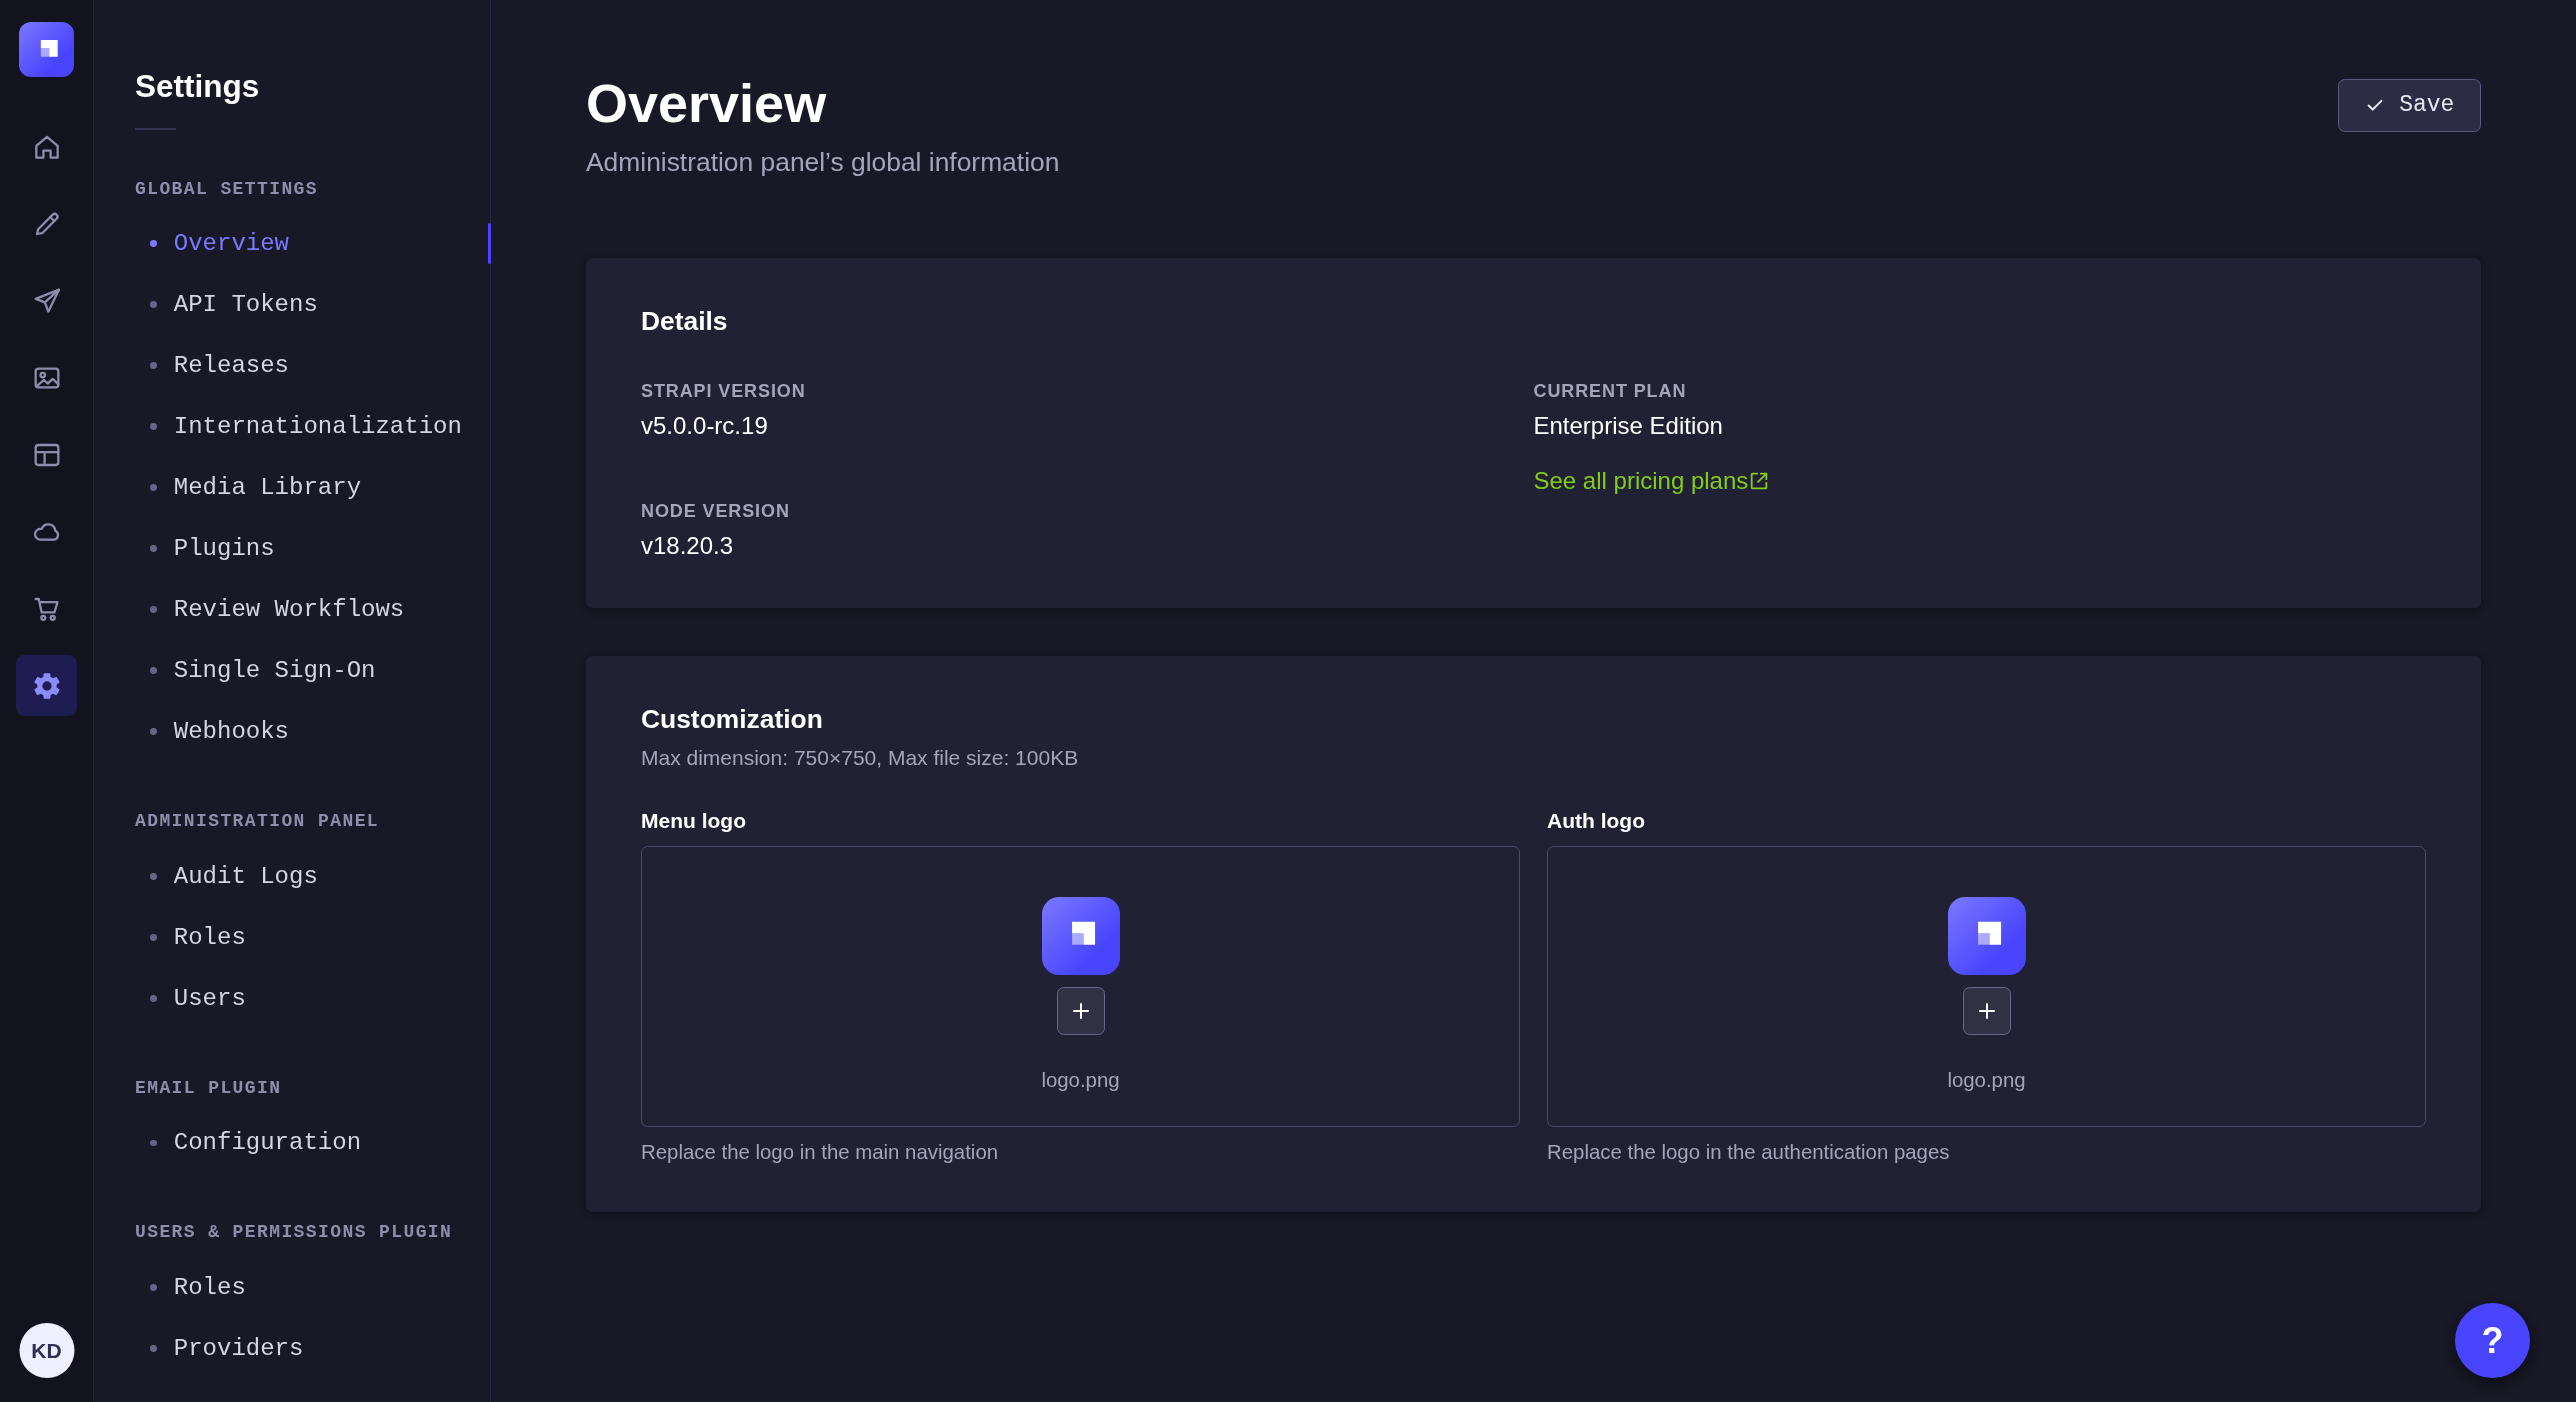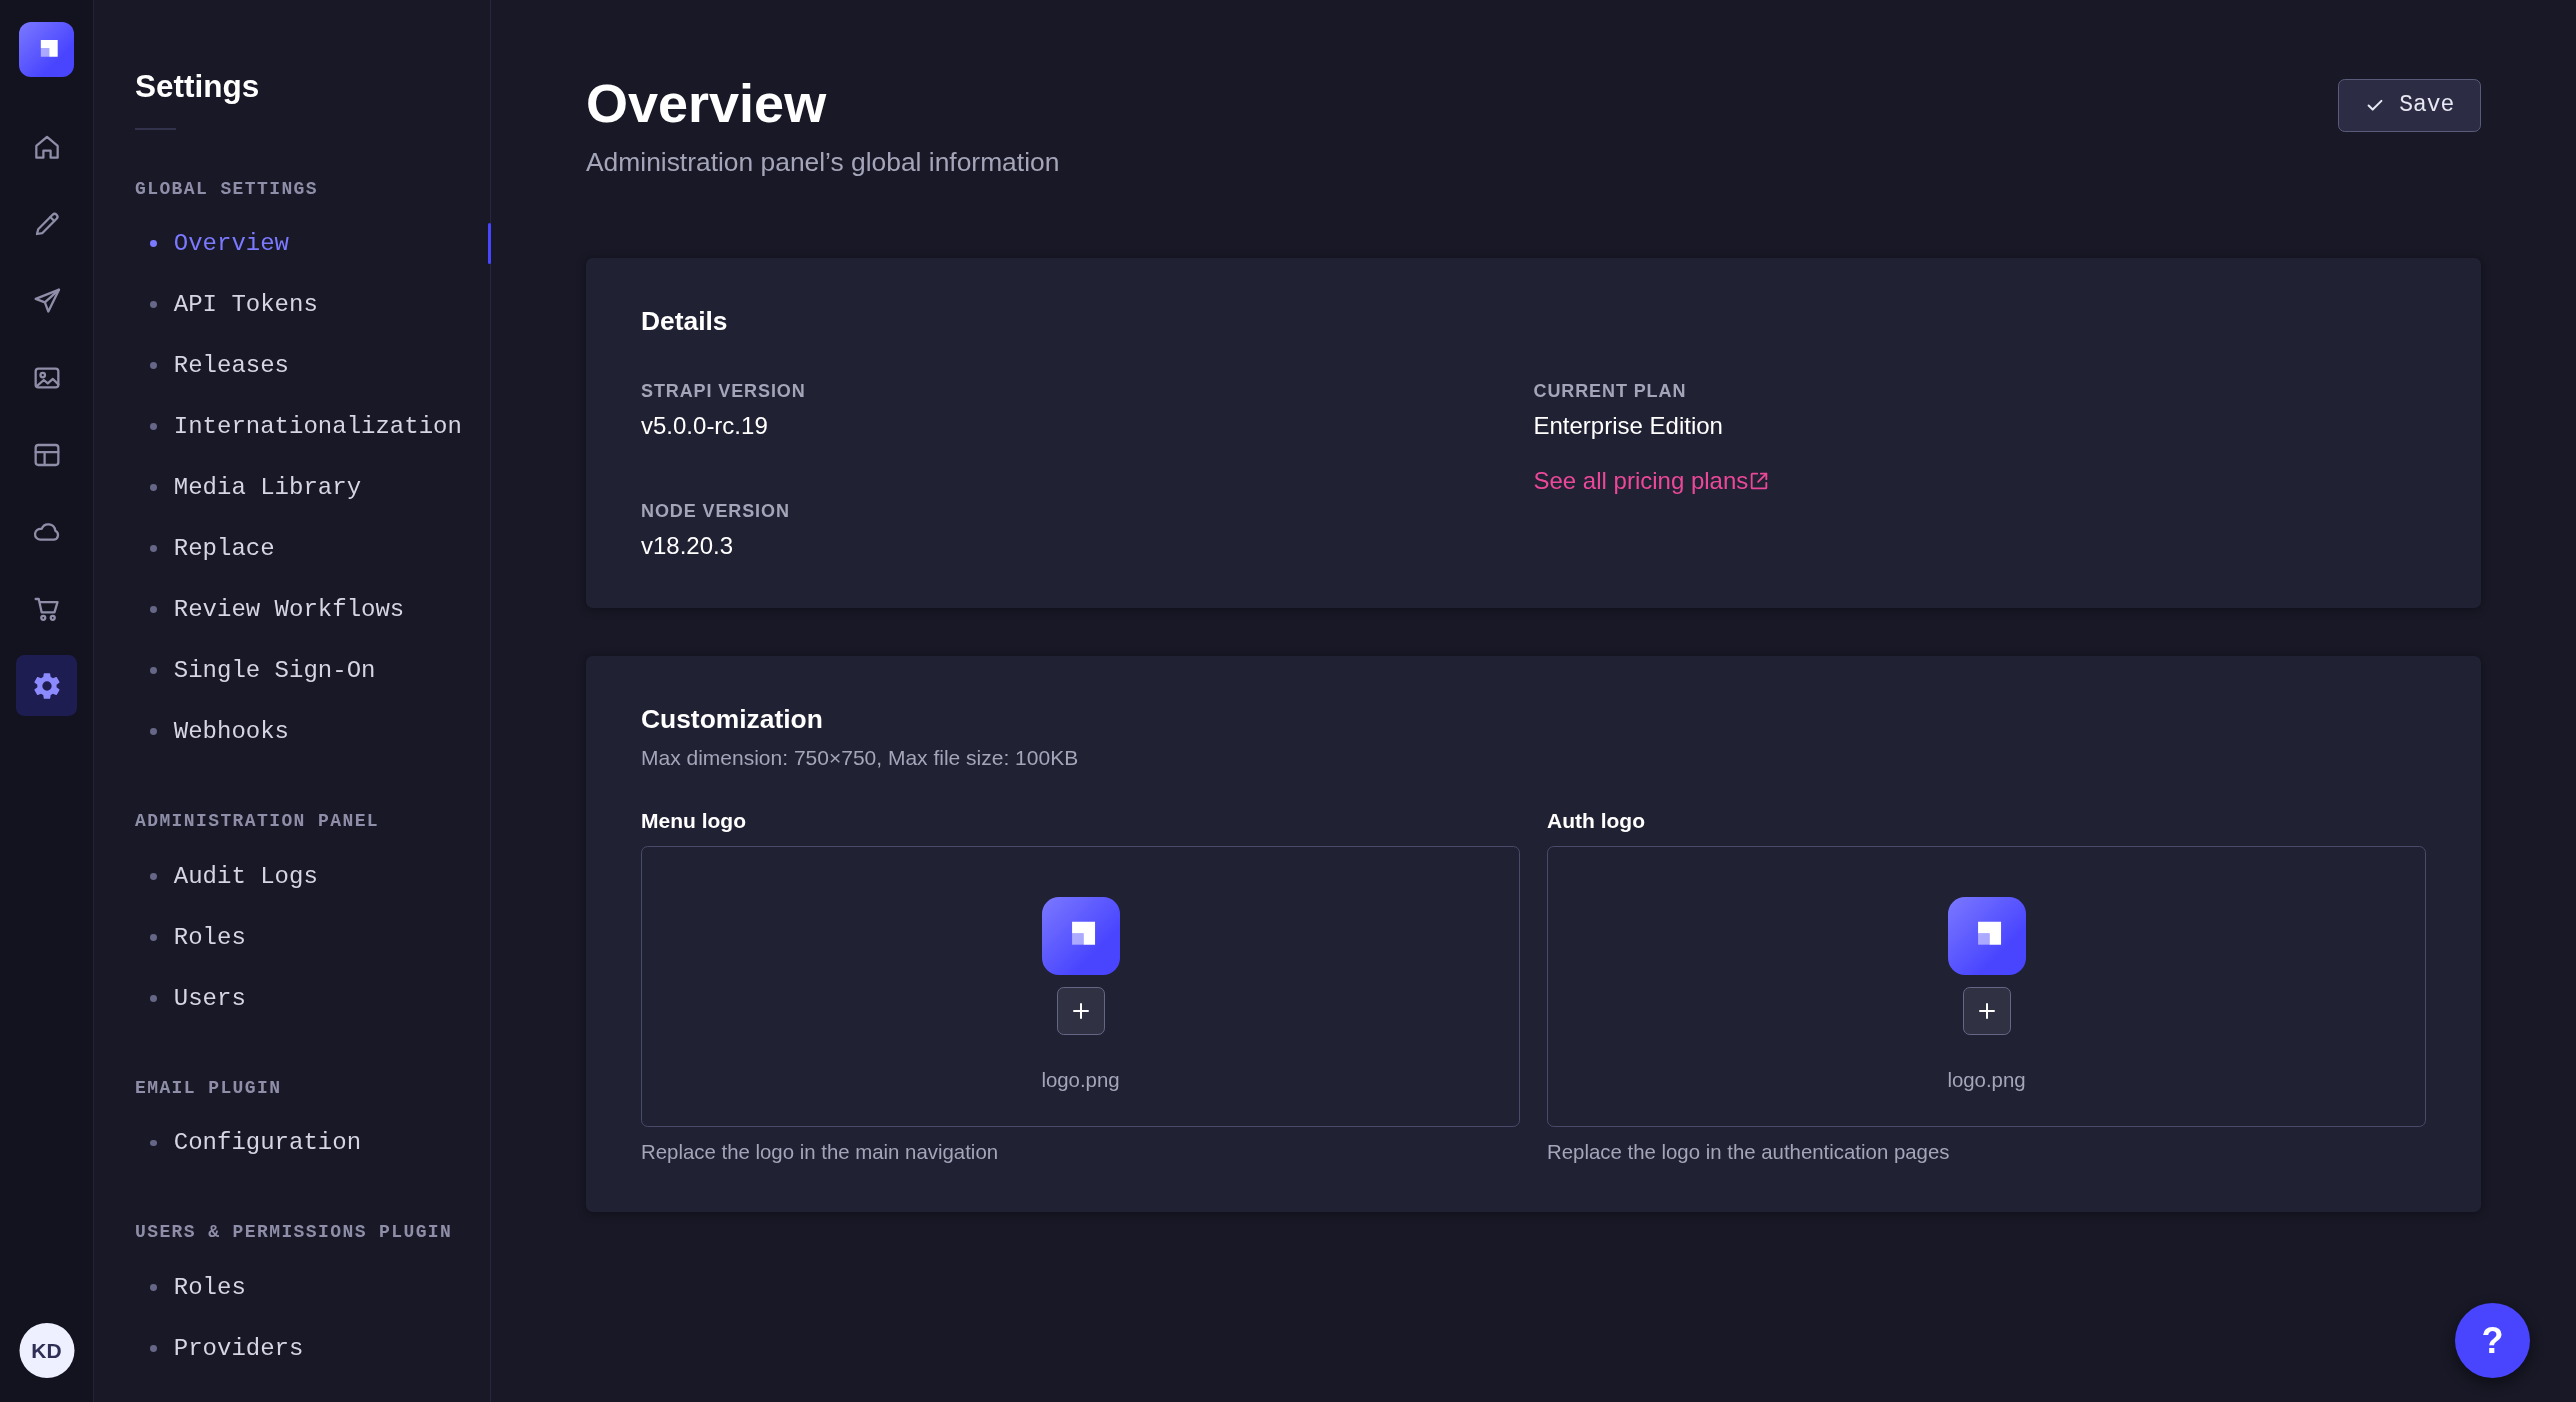--- a/index.html
+++ b/index.html
@@ -85,21 +85,21 @@
   .card-title { font-size:26.4px; font-weight:600; margin:0; }
 
   .fields { display:flex; margin-top:44px; }
   .fcol { flex:1; display:flex; flex-direction:column; gap:61px; }
   .field-label {
     display:block; font-size:18px; font-weight:700; letter-spacing:0.9px; color:#a5a5ba;
   }
   .field-value { display:block; font-size:24px; margin-top:10.2px; color:#ffffff; }
   .pricing-link {
     display:inline-flex; align-items:center; margin-top:27px;
-    color:#ec4899; font-size:24px; text-decoration:none; cursor:pointer;
+    color:#84cc16; font-size:24px; text-decoration:none; cursor:pointer;
   }
   .pricing-link svg { width:22px; height:22px; }
 
   .custom-sub { font-size:21px; color:#a5a5ba; margin-top:10.2px; }
   .uploads { display:flex; gap:27px; margin-top:39px; }
   .upload { flex:1; min-width:0; }
   .upload-label { font-size:21px; font-weight:700; display:block; }
   .dropzone {
     margin-top:13.6px; height:281px; border:0.9px solid #4a4a6a; border-radius:6.8px;
     display:flex; align-items:center; justify-content:center; cursor:pointer;
@@ -214,21 +214,21 @@
       <div class="nav-item">
           <span class="dot"></span>
           <span>Internationalization</span>
         </div>
       <div class="nav-item">
           <span class="dot"></span>
           <span>Media Library</span>
         </div>
       <div class="nav-item">
           <span class="dot"></span>
-          <span>Replace</span>
+          <span>Plugins</span>
         </div>
       <div class="nav-item">
           <span class="dot"></span>
           <span>Review Workflows</span>
         </div>
       <div class="nav-item">
           <span class="dot"></span>
           <span>Single Sign-On</span>
         </div>
       <div class="nav-item">

